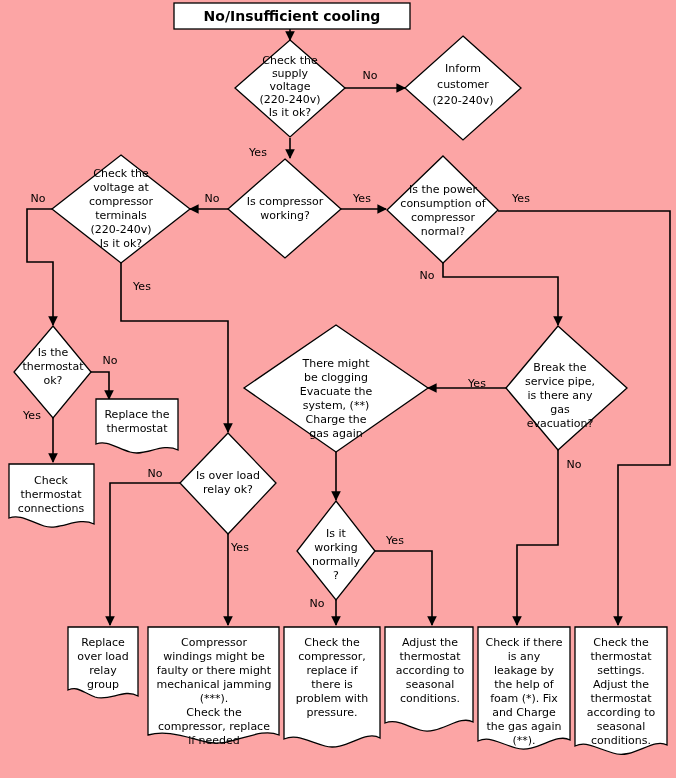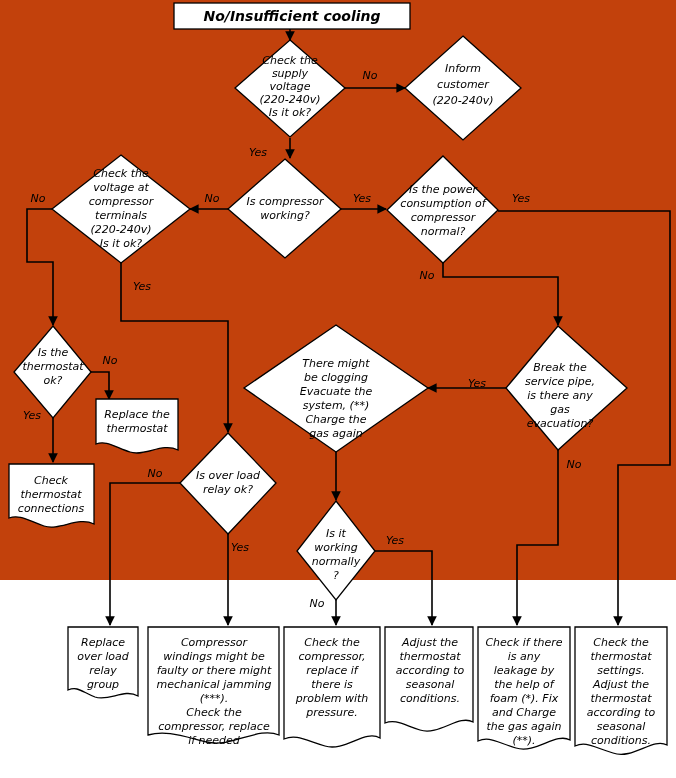--- a/index.html
+++ b/index.html
@@ -1,20 +1,20 @@
 <!DOCTYPE html>
 <html><head>
 <meta charset="utf-8">
 <style>
   html,body{margin:0;padding:0;background:#ffffff;}
   body{
     font-family:"DejaVu Sans","Liberation Sans",sans-serif;
     width:676px;height:778px;overflow:hidden;
   }
-  #flow-root{position:relative;width:676px;height:580px;background:#c2410c;font-style:italic;}
+  #flow-root{position:relative;width:676px;height:778px;background:#fca5a5;}
   svg#flowchart{display:block;width:676px;height:778px;}
   .shape-stroke{fill:#ffffff;stroke:#000000;stroke-width:1.3;}
   .edge{stroke:#000000;stroke-width:1.6;fill:none;}
   .edge-head{fill:#000000;}
   .node-text{
     font-family:"DejaVu Sans","Liberation Sans",sans-serif;
     font-size:11px;fill:#000;text-anchor:middle;
   }
   .title-text{
     font-family:"DejaVu Sans","Liberation Sans",sans-serif;

